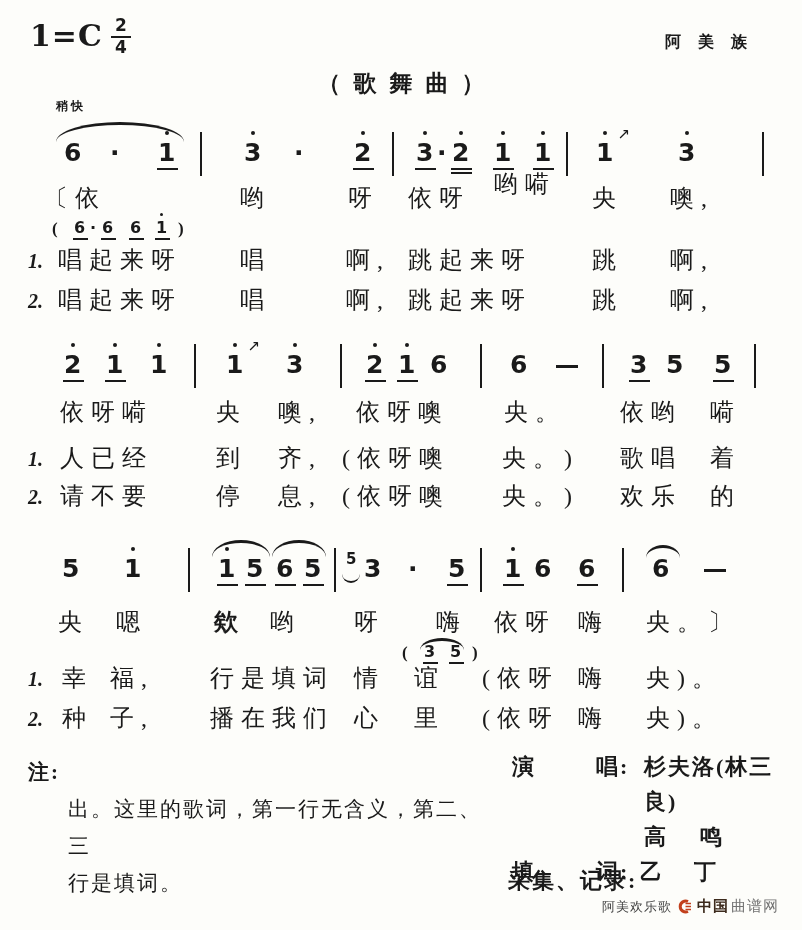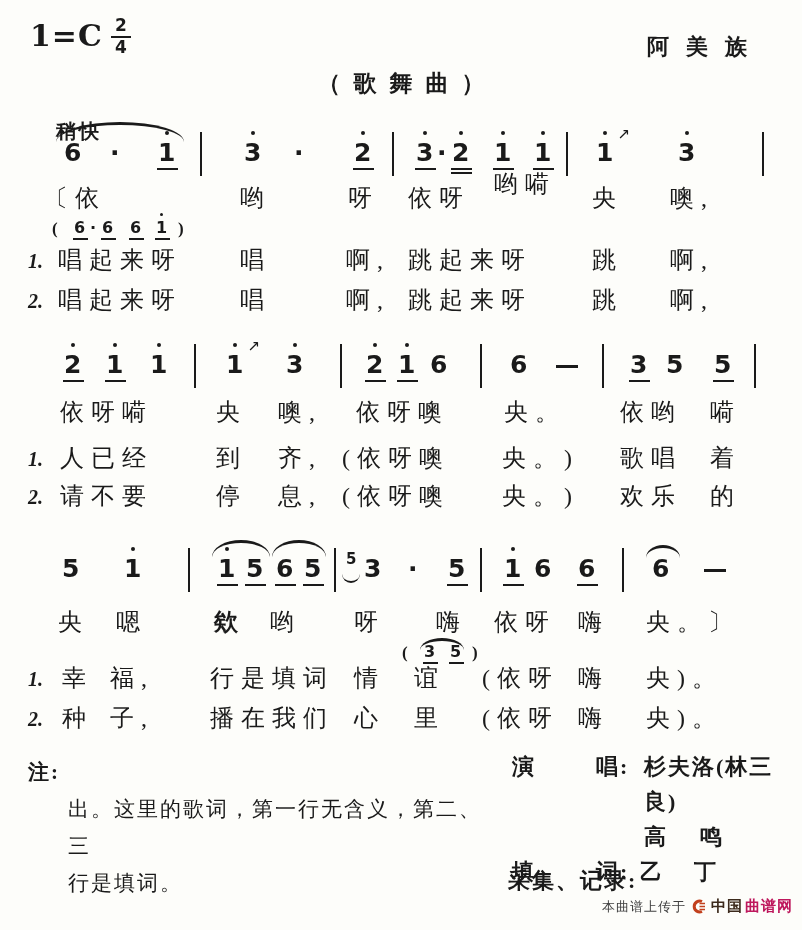--- a/index.html
+++ b/index.html
@@ -10,22 +10,22 @@
   .key{font:700 30px "DejaVu Serif",serif;letter-spacing:1px;}
   .frac{display:inline-flex;flex-direction:column;align-items:center;margin-top:-2px;}
   .frac i{font:700 17px/1.15 "DejaVu Sans",sans-serif;font-style:normal;padding:0 4px;}
   .frac .fl{border-top:2px solid #1a1a1a;}
   .title{position:absolute;left:0;right:0;top:6px;text-align:center;font-size:38px;font-weight:700;
          letter-spacing:26px;text-indent:26px;white-space:nowrap;}
   .subtitle{position:absolute;left:0;right:0;top:68px;text-align:center;font-size:23px;font-weight:700;
          letter-spacing:13px;text-indent:13px;}
   .origin{position:absolute;right:38px;top:28px;text-align:left;font-weight:700;}
   .o1{font-size:20px;letter-spacing:2px;}
-  .o2{font-size:22px;letter-spacing:17px;margin-top:4px;}
-  .tempo{position:absolute;left:56px;top:118px;font-size:20px;font-weight:700;letter-spacing:3px;}
+  .o2{font-size:16px;letter-spacing:17px;margin-top:4px;}
+  .tempo{position:absolute;left:56px;top:98px;font-size:12px;font-weight:700;letter-spacing:3px;}
   
   #score{position:absolute;left:0;top:0;right:0;bottom:0;}
   #score>div{position:absolute;}
   .note{font:700 25px/1 "DejaVu Sans",sans-serif;white-space:nowrap;}
   .note.sm{font-size:16px;}
   .note.grace{font-size:15px;margin-top:-4px;}
   .note b{font-weight:400;}
   .hd{position:absolute;left:50%;top:-9px;width:4px;height:4px;margin-left:-2px;border-radius:50%;background:#1a1a1a;}
   .sm .hd{top:-7px;width:3px;height:3px;}
   .ul{position:absolute;left:-1px;right:-3px;height:2px;background:#1a1a1a;bottom:-5px;}
@@ -45,21 +45,21 @@
   
   .footnote{position:absolute;left:28px;top:754px;width:470px;font-size:21px;line-height:37px;
             letter-spacing:2px;font-weight:500;}
   .fn-label{position:absolute;left:0;top:0;font-weight:700;}
   .fn-text{display:block;margin-left:40px;}
   
   .watermark{position:absolute;left:602px;top:897px;display:flex;align-items:center;gap:4px;}
   .wm-text{font-size:13px;color:#3f3f3f;letter-spacing:1px;}
   .wm-logo{display:block;}
   .wm-b1{font-size:15px;font-weight:700;color:#3c2a1c;letter-spacing:1px;}
-  .wm-b2{font-size:15px;font-weight:700;color:#be185d;letter-spacing:1px;margin-left:-2px;}
+  .wm-b2{font-size:15px;font-weight:400;color:#737373;letter-spacing:1px;margin-left:-2px;}
 </style>
 </head>
 <body>
 
 <div id="page">
 
   <div class="keysig">
     <span class="key">1=C</span>
     <span class="frac">
       <i>2</i>
@@ -235,21 +235,21 @@
   <div class="footnote">
     <span class="fn-label">注:</span>
     <span class="fn-text">
       <br>
       <span>出。这里的歌词，第一行无含义，第二、三</span><br>
       <span>行是填词。</span>
     </span>
   </div>
 
   <div class="watermark">
-    <span class="wm-text">本曲谱上传于</span>
+    <span class="wm-text">阿美欢乐歌</span>
     <svg class="wm-logo" width="17" height="17" viewBox="0 0 17 17">
       <path d="M12 3.5 A5.5 5.5 0 1 0 12 13.5" fill="none" stroke="#c2401d" stroke-width="3"></path>
       <line x1="9.5" y1="5.5" x2="15" y2="5.5" stroke="#c2401d" stroke-width="1.5"></line>
       <line x1="9.5" y1="8.5" x2="15" y2="8.5" stroke="#c2401d" stroke-width="1.5"></line>
       <line x1="9.5" y1="11.5" x2="15" y2="11.5" stroke="#c2401d" stroke-width="1.5"></line>
     </svg>
     <span class="wm-b1">中国</span>
     <span class="wm-b2">曲谱网</span>
   </div>
 

